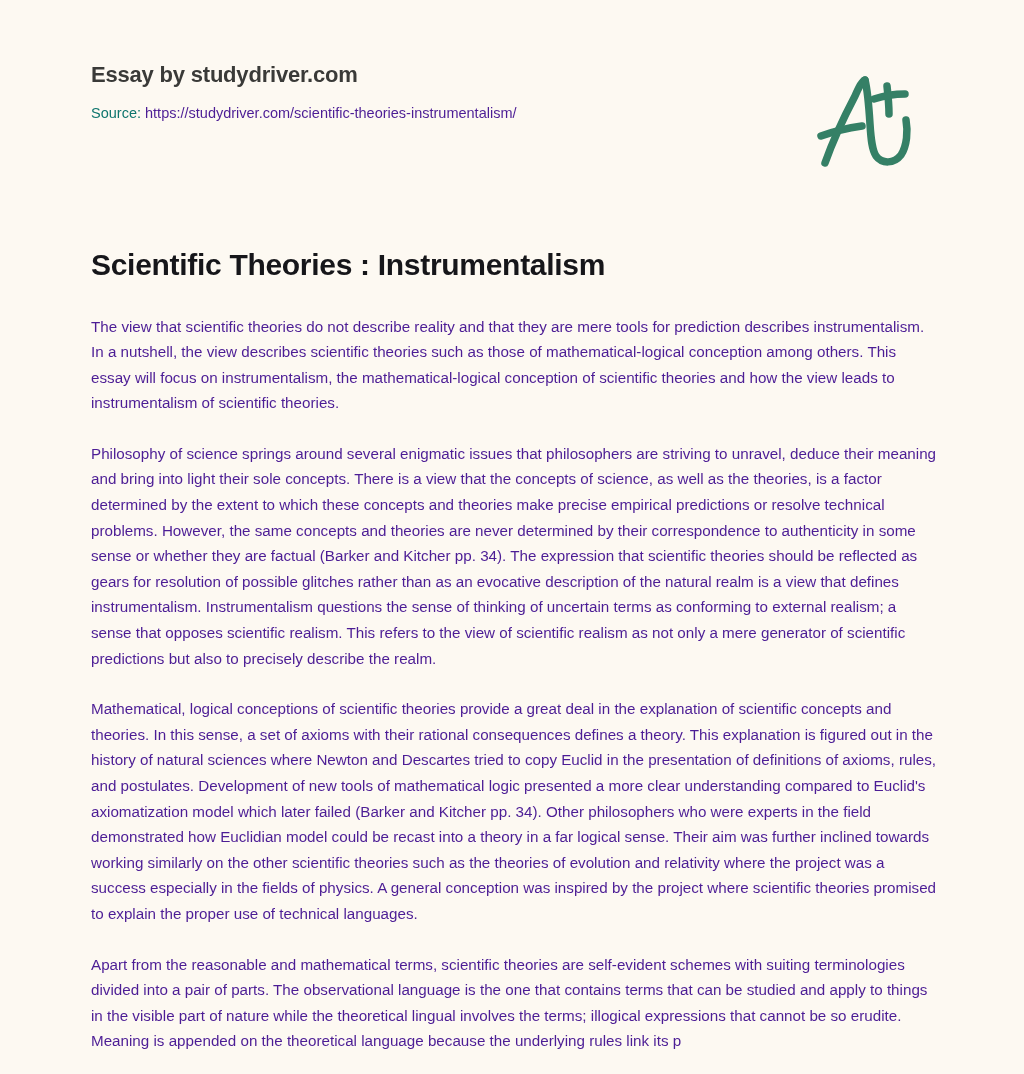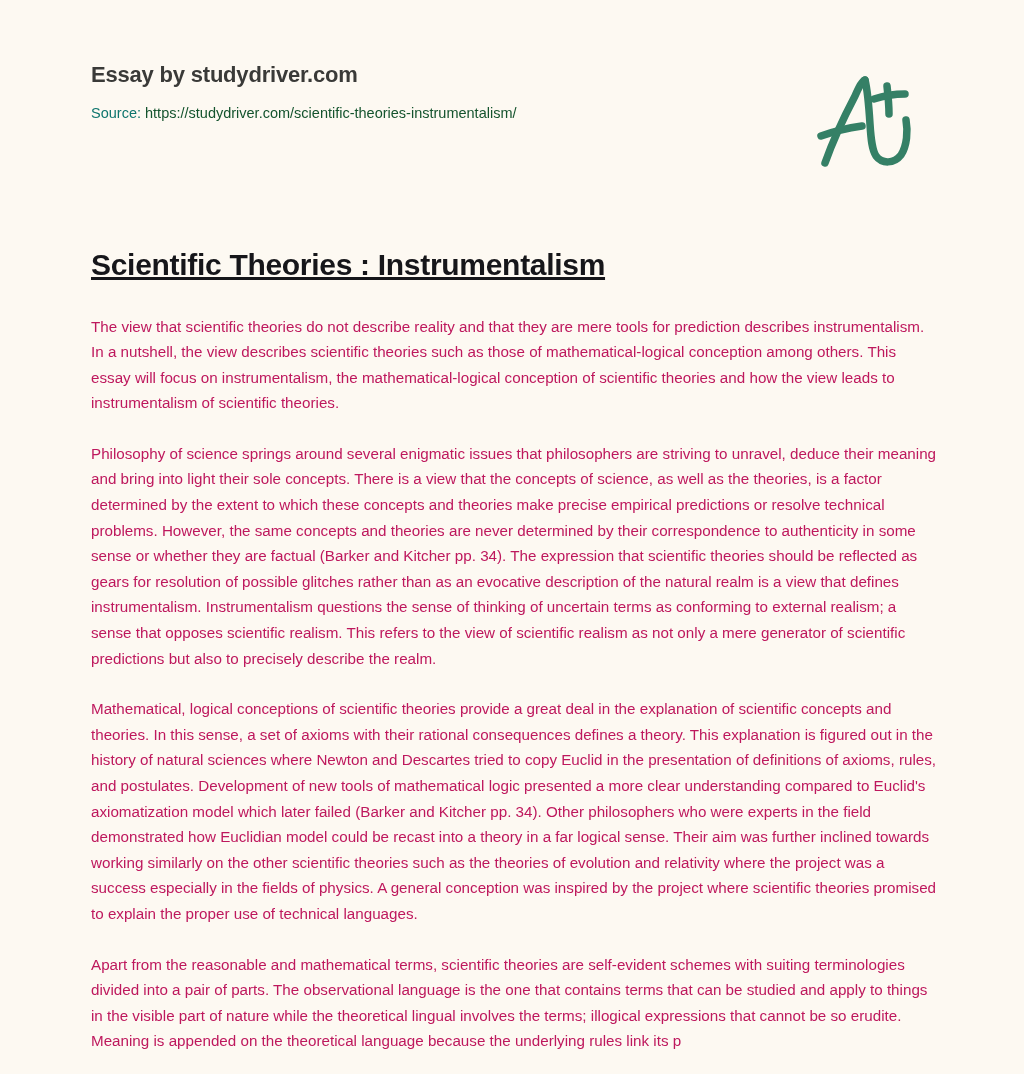--- a/index.html
+++ b/index.html
@@ -42,21 +42,21 @@
   .source-line {
     font-size: 14.5px;
     line-height: 1.3;
     margin: 0;
     white-space: nowrap;
   }
   .source-label {
     color: #0f766e;
   }
   .source-url {
-    color: #14532d;
+    color: #4c1d95;
     text-decoration: none;
   }
 
   
   .logo {
     position: absolute;
     left: 808px;
     top: 62px;
     width: 120px;
     height: 120px;
@@ -75,27 +75,26 @@
     width: 848px;
   }
 
   .doc-title {
     font-size: 30px;
     font-weight: bold;
     color: #16161a;
     letter-spacing: -0.3px;
     line-height: 1.25;
     margin: 0 0 30px 0;
-    text-decoration: underline;
   }
 
   .body-text p {
     font-size: 15.2px;
     line-height: 25.6px;
-    color: #be185d;
+    color: #4c1d95;
     margin: 0 0 25px 0;
     text-align: left;
   }
   .body-text p:last-child {
     margin-bottom: 8px;
   }
 </style>
 </head>
 <body>
 

